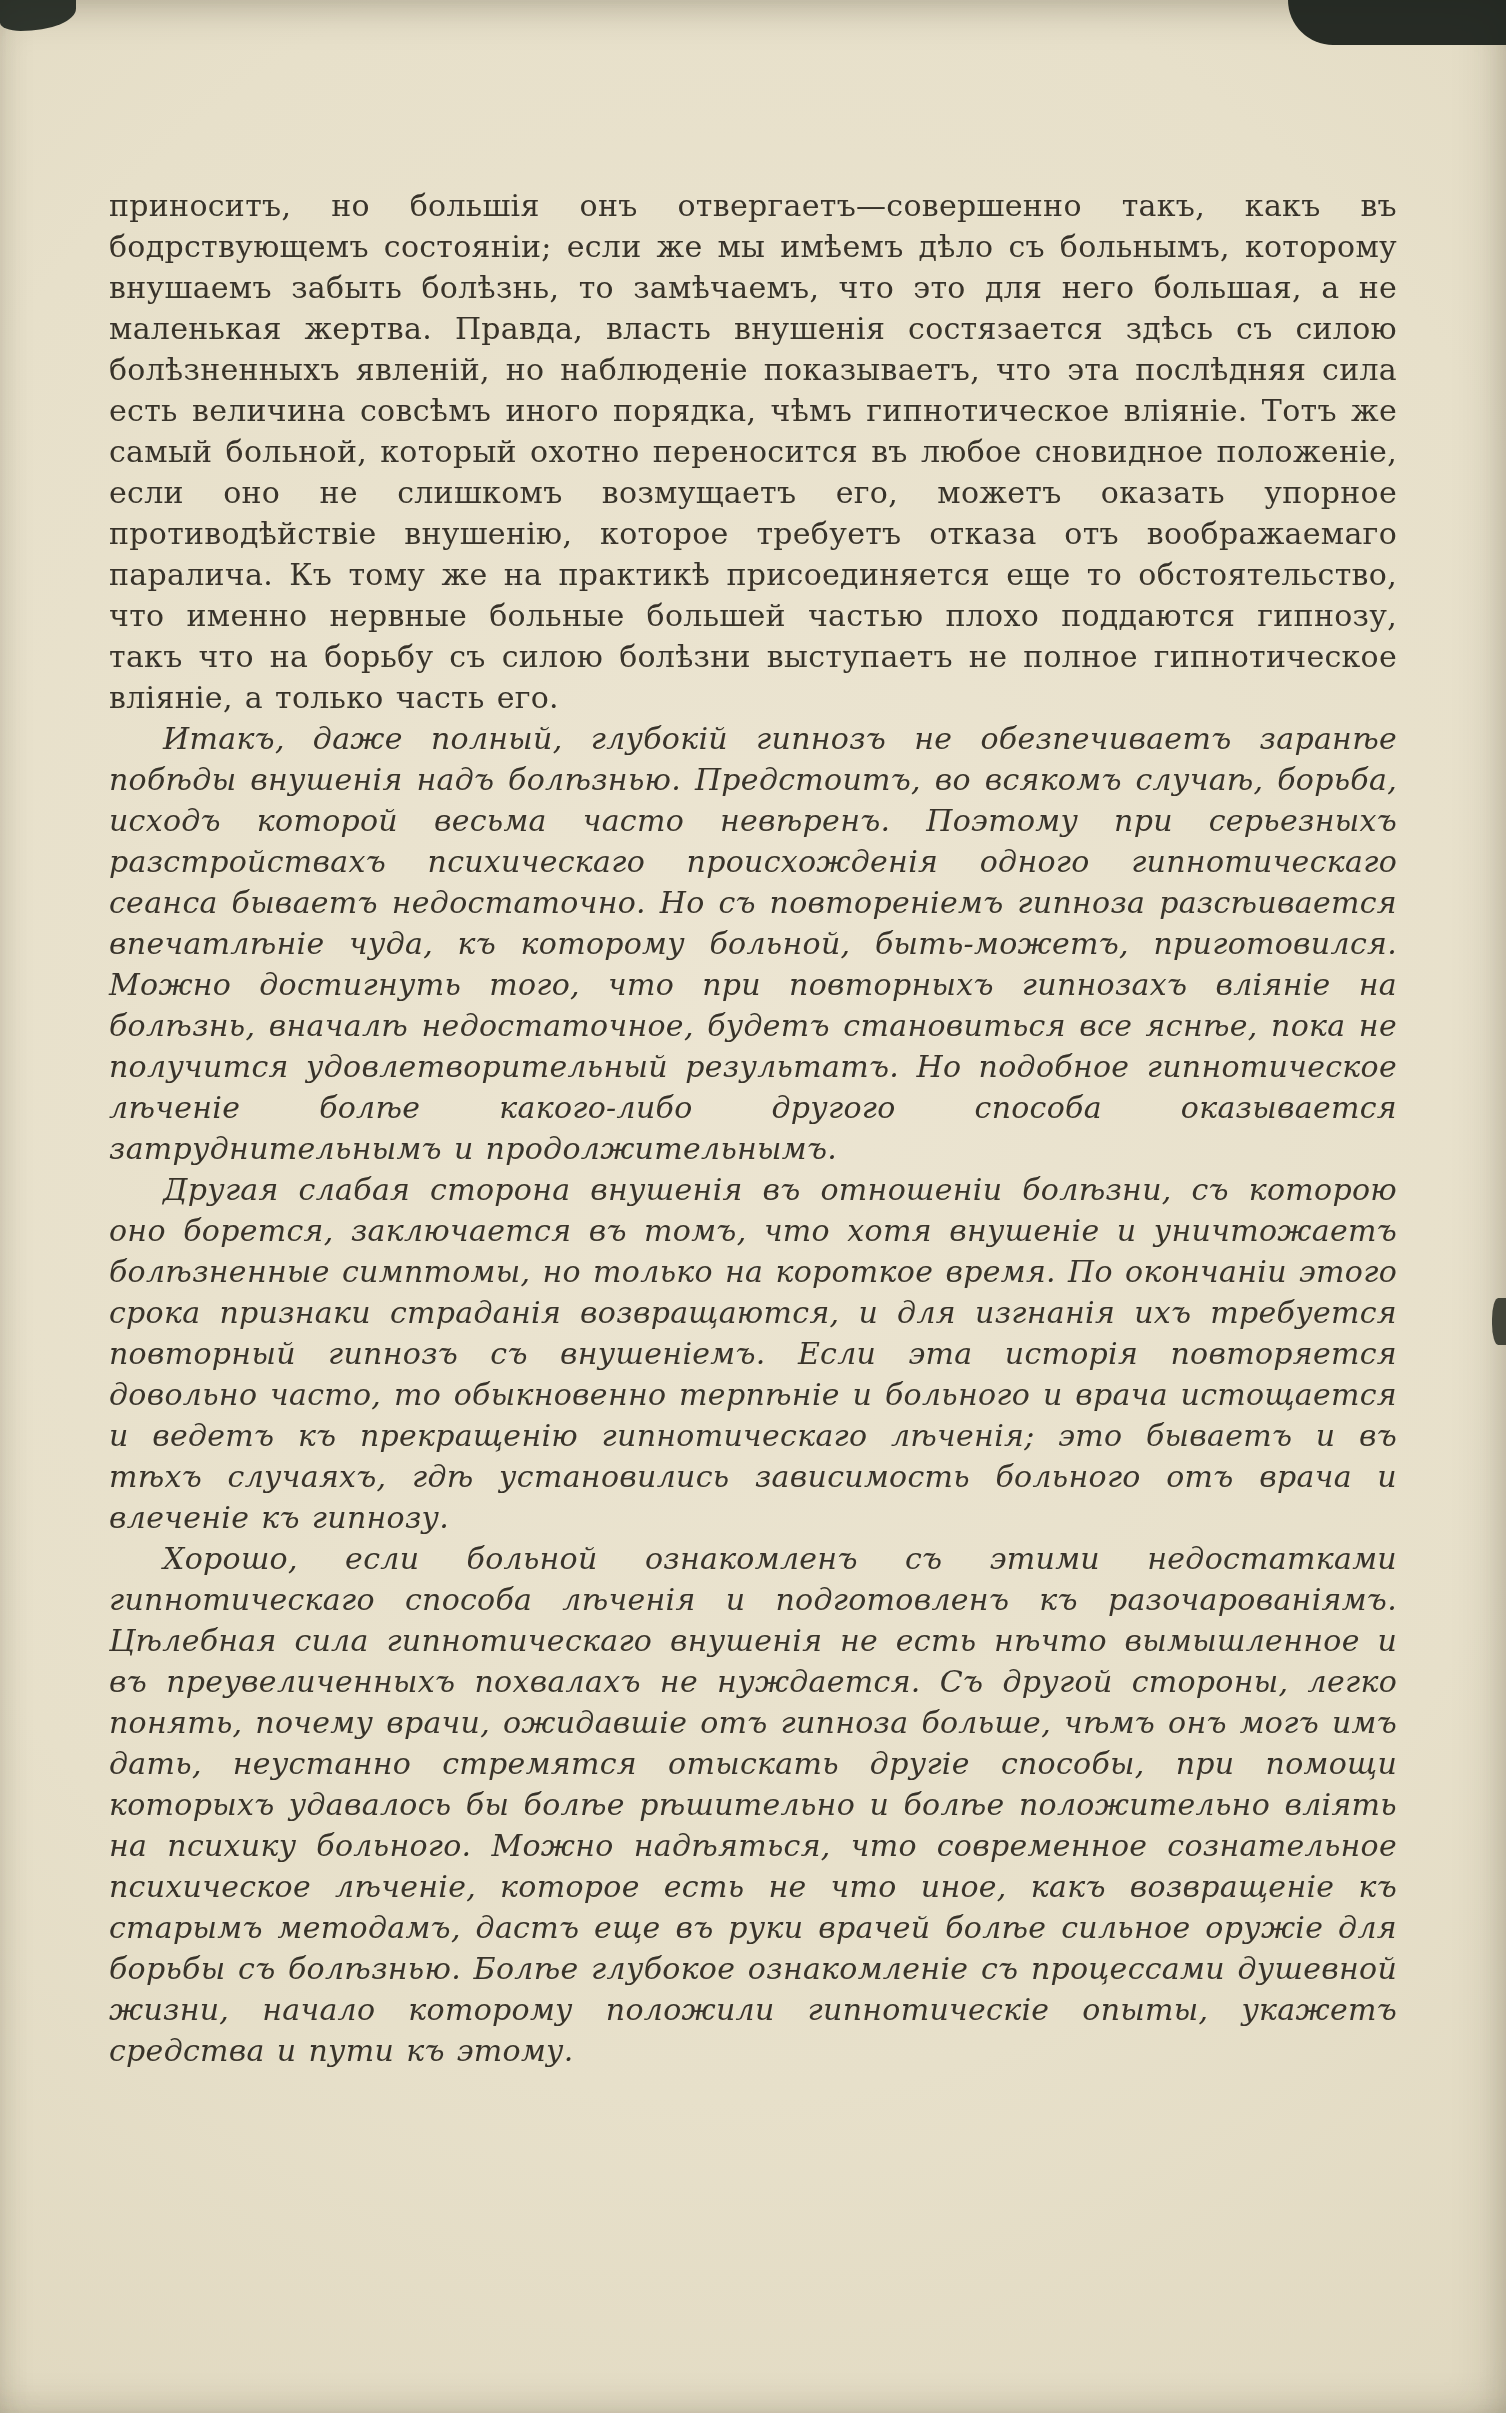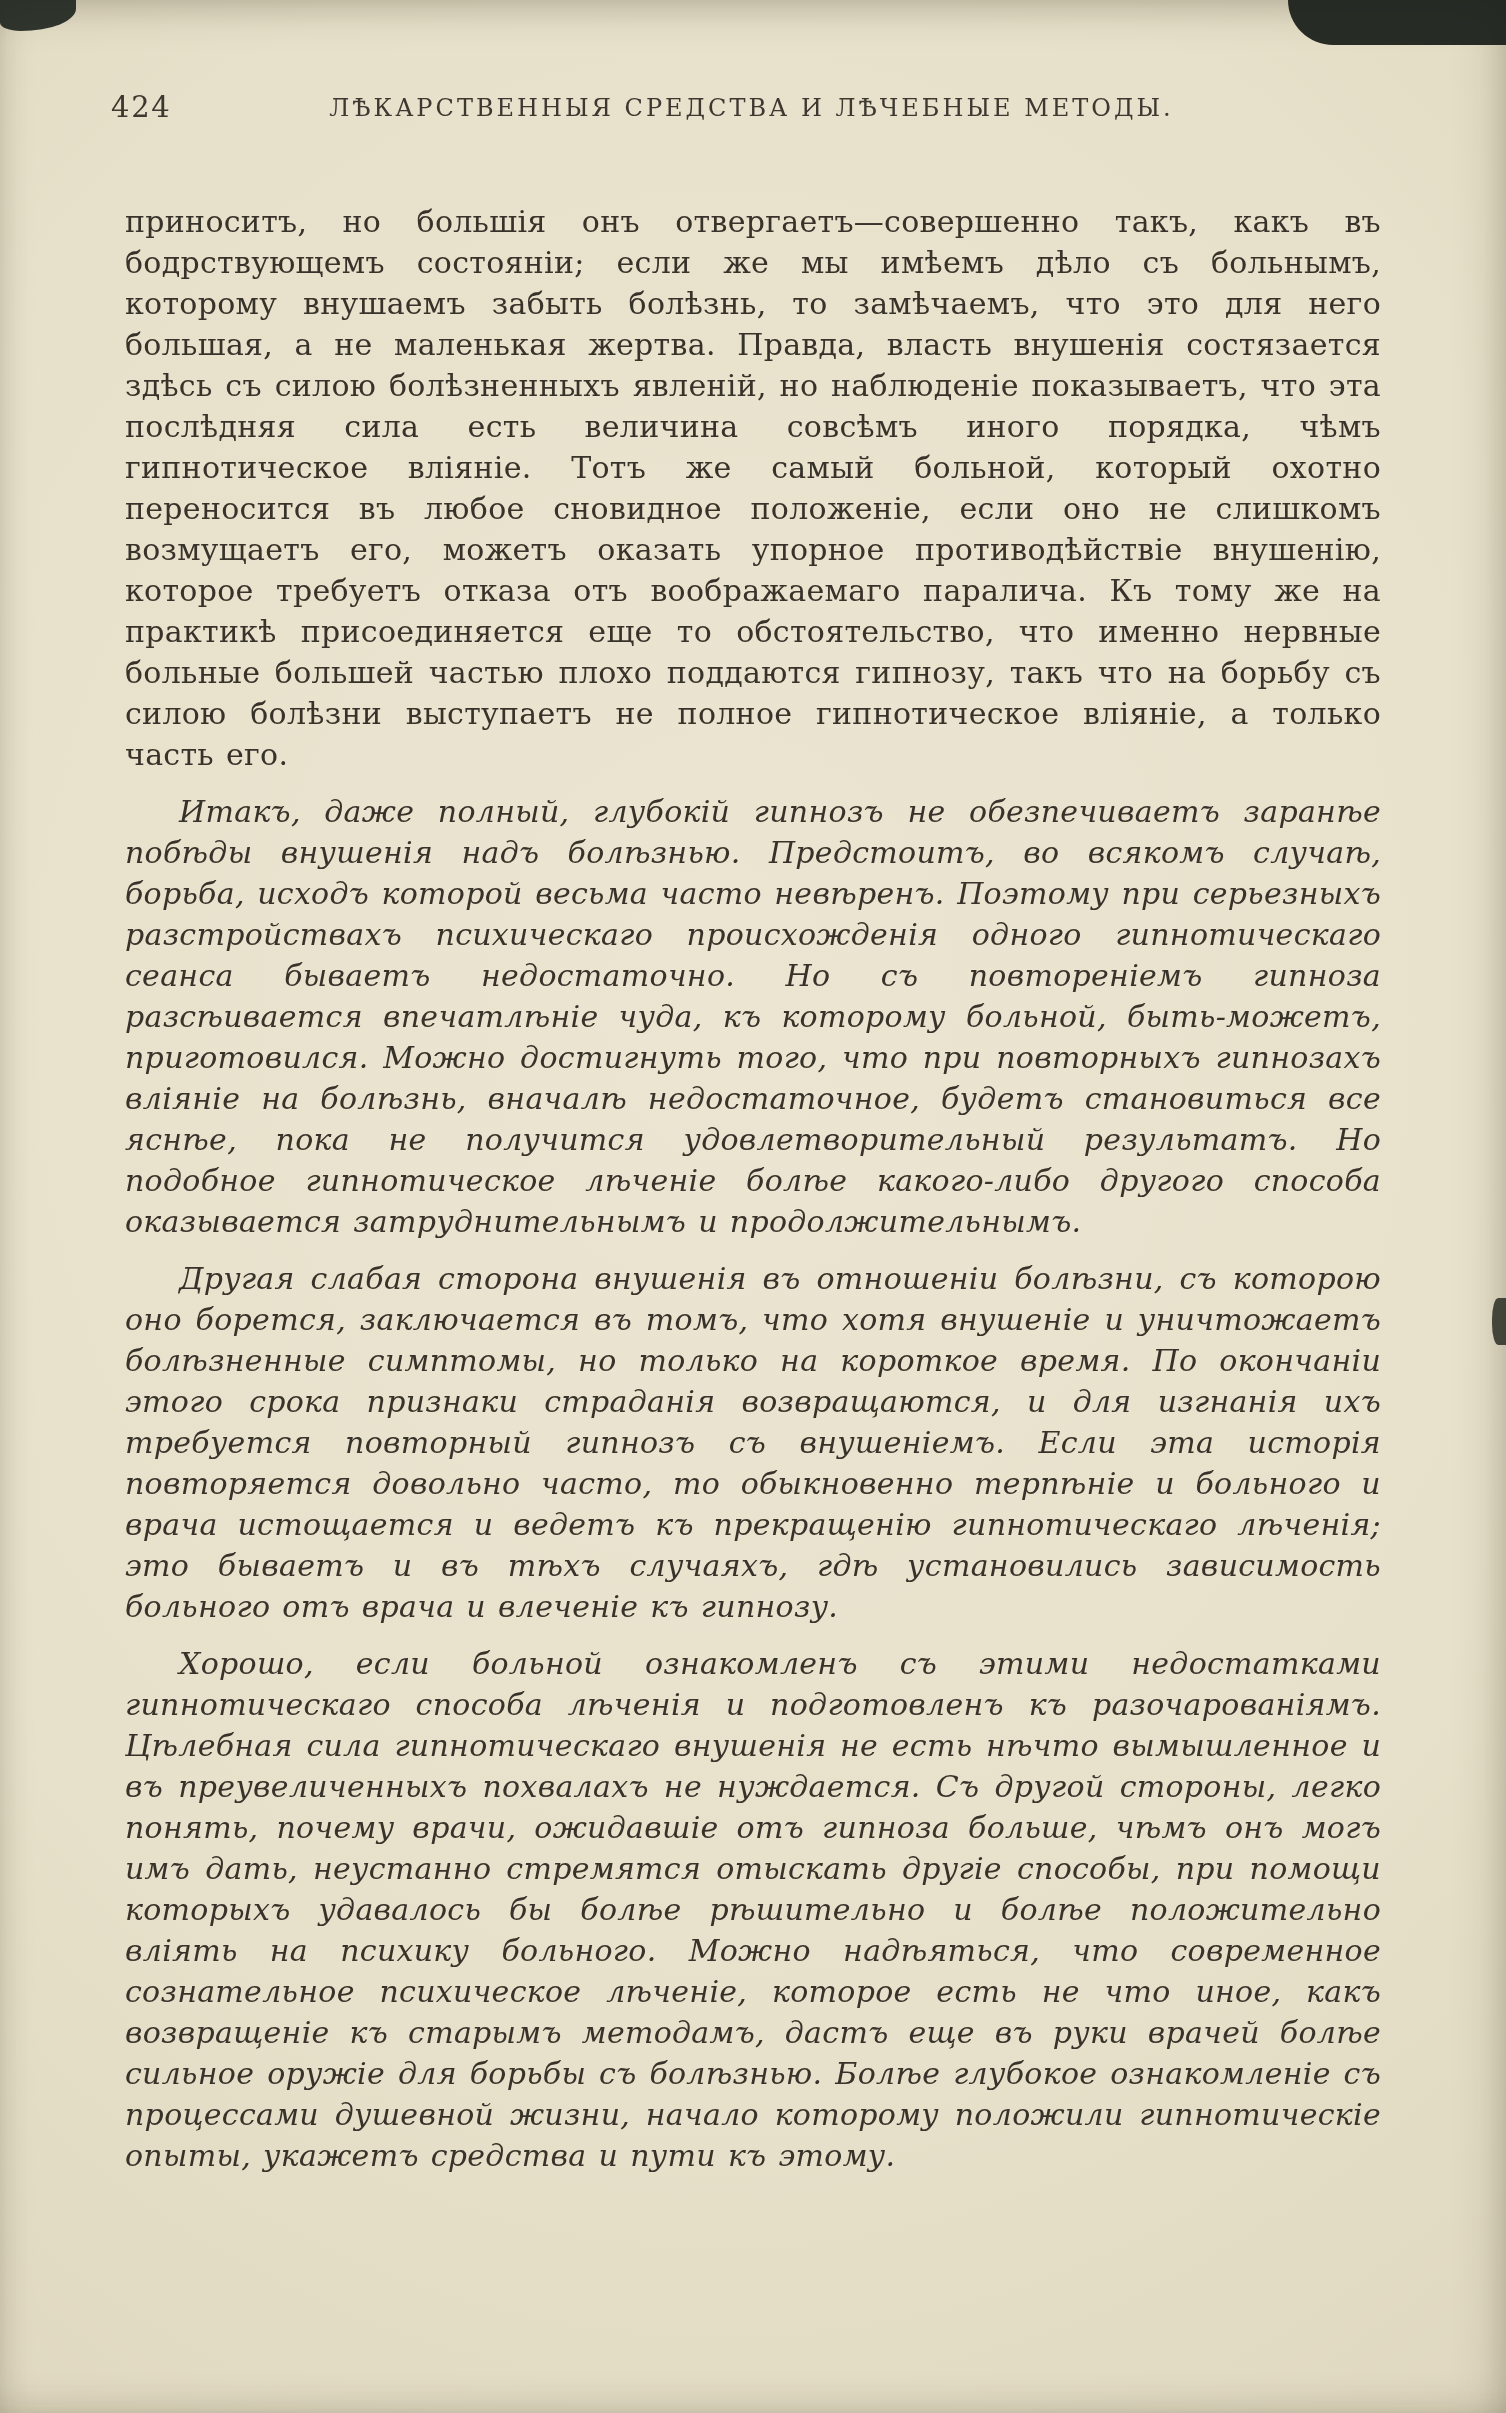--- a/index.html
+++ b/index.html
@@ -82,41 +82,37 @@
     position: absolute;
     top: 185px;
     left: 109px;
     width: 1288px;
     font-size: 30px;
     line-height: 41px;
     letter-spacing: 0.3px;
     word-spacing: 2.2px;
   }
   .para {
-    margin: 16px;
+    margin: 0;
     text-align: justify;
   }
   .indent {
     text-indent: 54px;
     font-style: italic;
   }
 </style>
 </head>
 <body>
 
 <div class="page">
 
   <div class="corner-tl"></div>
   <div class="corner-tr"></div>
   <div class="edge-right-speck"></div>
 
-  <header class="page-header">
-    <span class="page-number">424</span>
-    <span class="running-title">ЛѢКАРСТВЕННЫЯ СРЕДСТВА И ЛѢЧЕБНЫЕ МЕТОДЫ.</span>
-  </header>
 
   <main class="text-block">
     <p class="para">приноситъ, но большія онъ отвергаетъ—совершенно такъ, какъ въ бодрствующемъ состояніи; если же мы имѣемъ дѣло съ больнымъ, которому внушаемъ забыть болѣзнь, то замѣчаемъ, что это для него большая, а не маленькая жертва. Правда, власть внушенія состязается здѣсь съ силою болѣзненныхъ явленій, но наблюденіе показываетъ, что эта послѣдняя сила есть величина совсѣмъ иного порядка, чѣмъ гипнотическое вліяніе. Тотъ же самый больной, который охотно переносится въ любое сновидное положеніе, если оно не слишкомъ возмущаетъ его, можетъ оказать упорное противодѣйствіе внушенію, которое требуетъ отказа отъ воображаемаго паралича. Къ тому же на практикѣ присоединяется еще то обстоятельство, что именно нервные больные большей частью плохо поддаются гипнозу, такъ что на борьбу съ силою болѣзни выступаетъ не полное гипнотическое вліяніе, а только часть его.</p>
     <p class="para indent">Итакъ, даже полный, глубокій гипнозъ не обезпечиваетъ заранѣе побѣды внушенія надъ болѣзнью. Предстоитъ, во всякомъ случаѣ, борьба, исходъ которой весьма часто невѣренъ. Поэтому при серьезныхъ разстройствахъ психическаго происхожденія одного гипнотическаго сеанса бываетъ недостаточно. Но съ повтореніемъ гипноза разсѣивается впечатлѣніе чуда, къ которому больной, быть-можетъ, приготовился. Можно достигнуть того, что при повторныхъ гипнозахъ вліяніе на болѣзнь, вначалѣ недостаточное, будетъ становиться все яснѣе, пока не получится удовлетворительный результатъ. Но подобное гипнотическое лѣченіе болѣе какого-либо другого способа оказывается затруднительнымъ и продолжительнымъ.</p>
     <p class="para indent">Другая слабая сторона внушенія въ отношеніи болѣзни, съ которою оно борется, заключается въ томъ, что хотя внушеніе и уничтожаетъ болѣзненные симптомы, но только на короткое время. По окончаніи этого срока признаки страданія возвращаются, и для изгнанія ихъ требуется повторный гипнозъ съ внушеніемъ. Если эта исторія повторяется довольно часто, то обыкновенно терпѣніе и больного и врача истощается и ведетъ къ прекращенію гипнотическаго лѣченія; это бываетъ и въ тѣхъ случаяхъ, гдѣ установились зависимость больного отъ врача и влеченіе къ гипнозу.</p>
     <p class="para indent">Хорошо, если больной ознакомленъ съ этими недостатками гипнотическаго способа лѣченія и подготовленъ къ разочарованіямъ. Цѣлебная сила гипнотическаго внушенія не есть нѣчто вымышленное и въ преувеличенныхъ похвалахъ не нуждается. Съ другой стороны, легко понять, почему врачи, ожидавшіе отъ гипноза больше, чѣмъ онъ могъ имъ дать, неустанно стремятся отыскать другіе способы, при помощи которыхъ удавалось бы болѣе рѣшительно и болѣе положительно вліять на психику больного. Можно надѣяться, что современное сознательное психическое лѣченіе, которое есть не что иное, какъ возвращеніе къ старымъ методамъ, дастъ еще въ руки врачей болѣе сильное оружіе для борьбы съ болѣзнью. Болѣе глубокое ознакомленіе съ процессами душевной жизни, начало которому положили гипнотическіе опыты, укажетъ средства и пути къ этому.</p>
   </main>
 
 </div>
 

